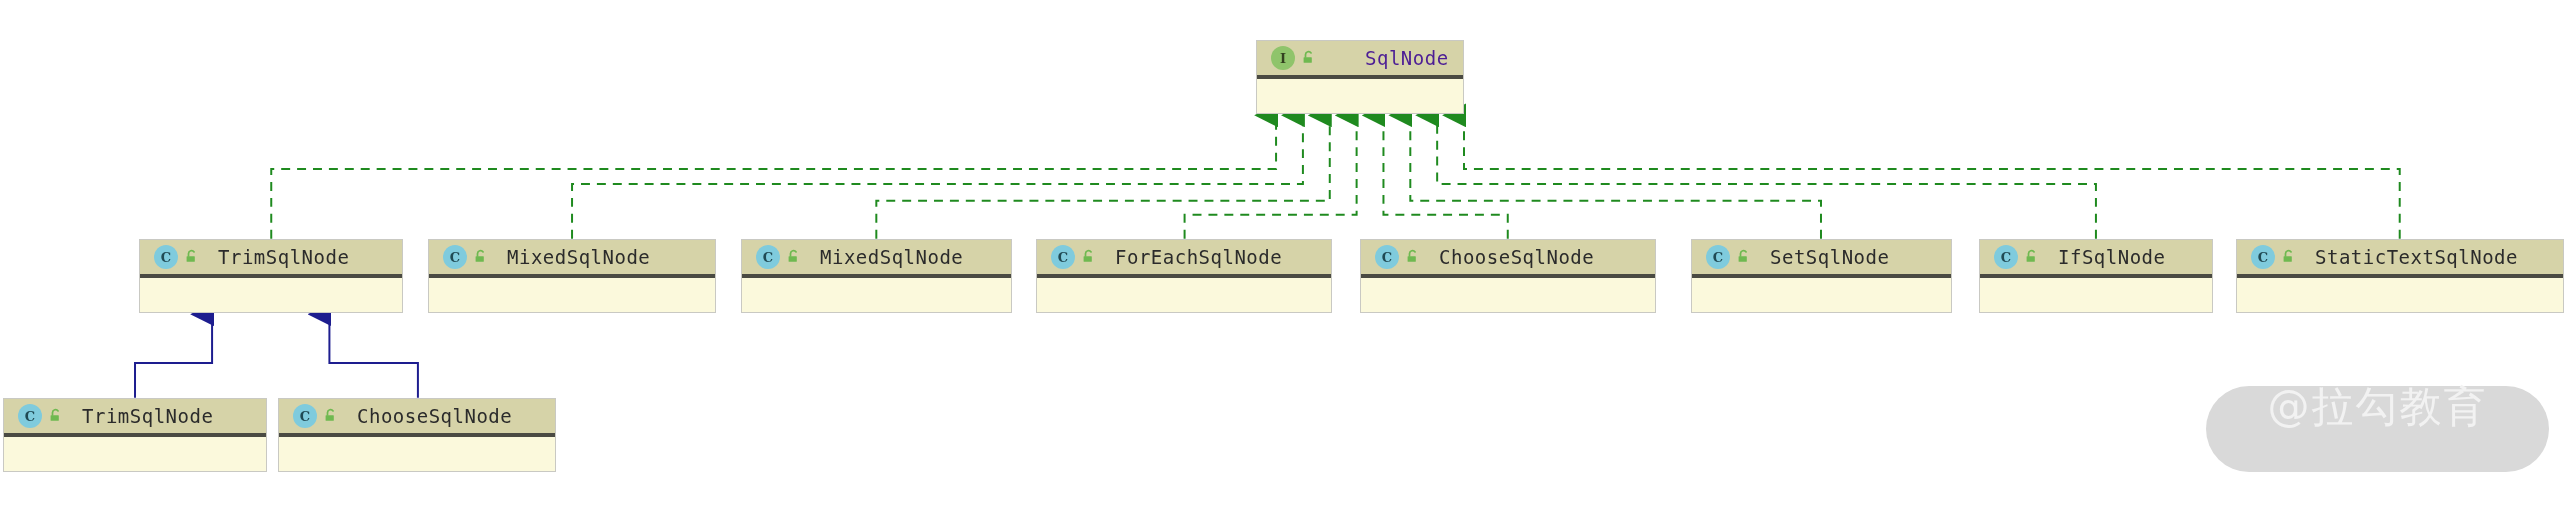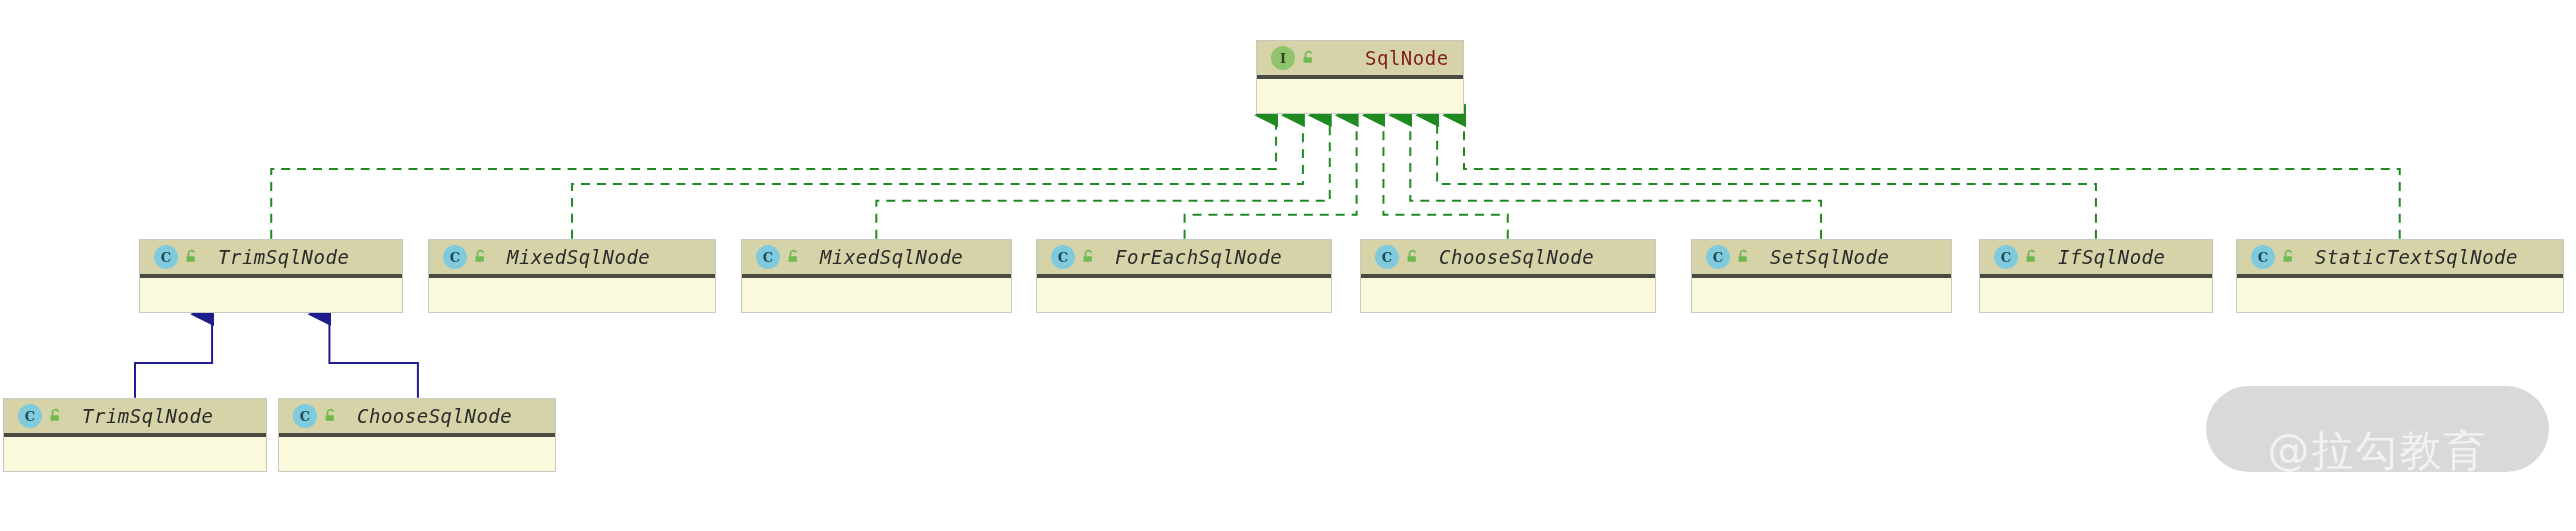--- a/index.html
+++ b/index.html
@@ -90,35 +90,35 @@
     display: block;
   }
 
   .nodename {
     margin-left: 18px;
     font-family: "DejaVu Sans Mono", "Liberation Mono", monospace;
     font-size: 19px;
     letter-spacing: 0.5px;
     line-height: 1;
   }
-  .nodename.iface-name { color: #7f1d1d; margin-left: 48px; }
-  .nodename.cls-name   { color: #2b2b2b; font-style: italic; }
+  .nodename.iface-name { color: #4c1d95; margin-left: 48px; }
+  .nodename.cls-name   { color: #2b2b2b; }
 
   
   #watermark {
     position: absolute;
     z-index: 3;
     left: 2206px;
     top: 386px;
     width: 343px;
     height: 86px;
     border-radius: 43px;
     background: #d9d9d9;
     display: flex;
-    align-items: flex-end;
+    align-items: flex-start;
     justify-content: center;
   }
   #watermark .wm-text {
     color: #f2f2f2;
     font-family: "DejaVu Sans", "Liberation Sans", sans-serif;
     font-size: 42px;
     letter-spacing: 2px;
     line-height: 1;
     user-select: none;
   }

